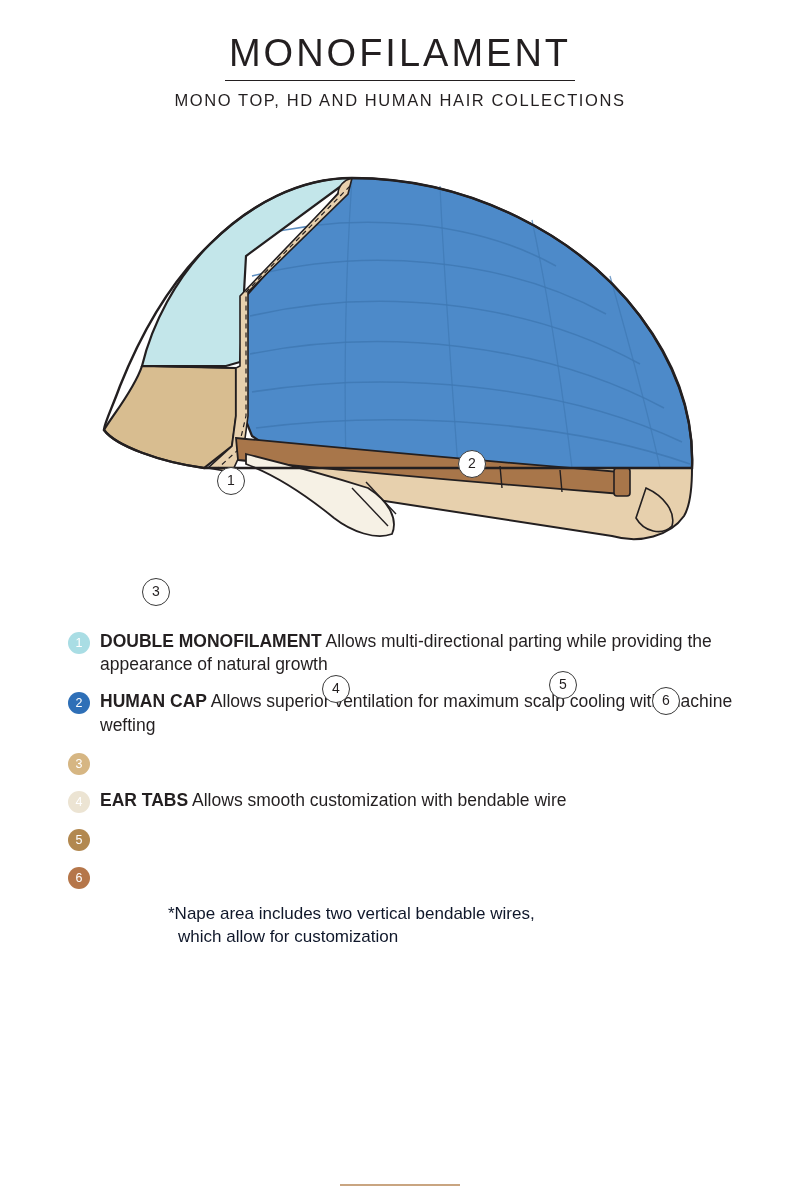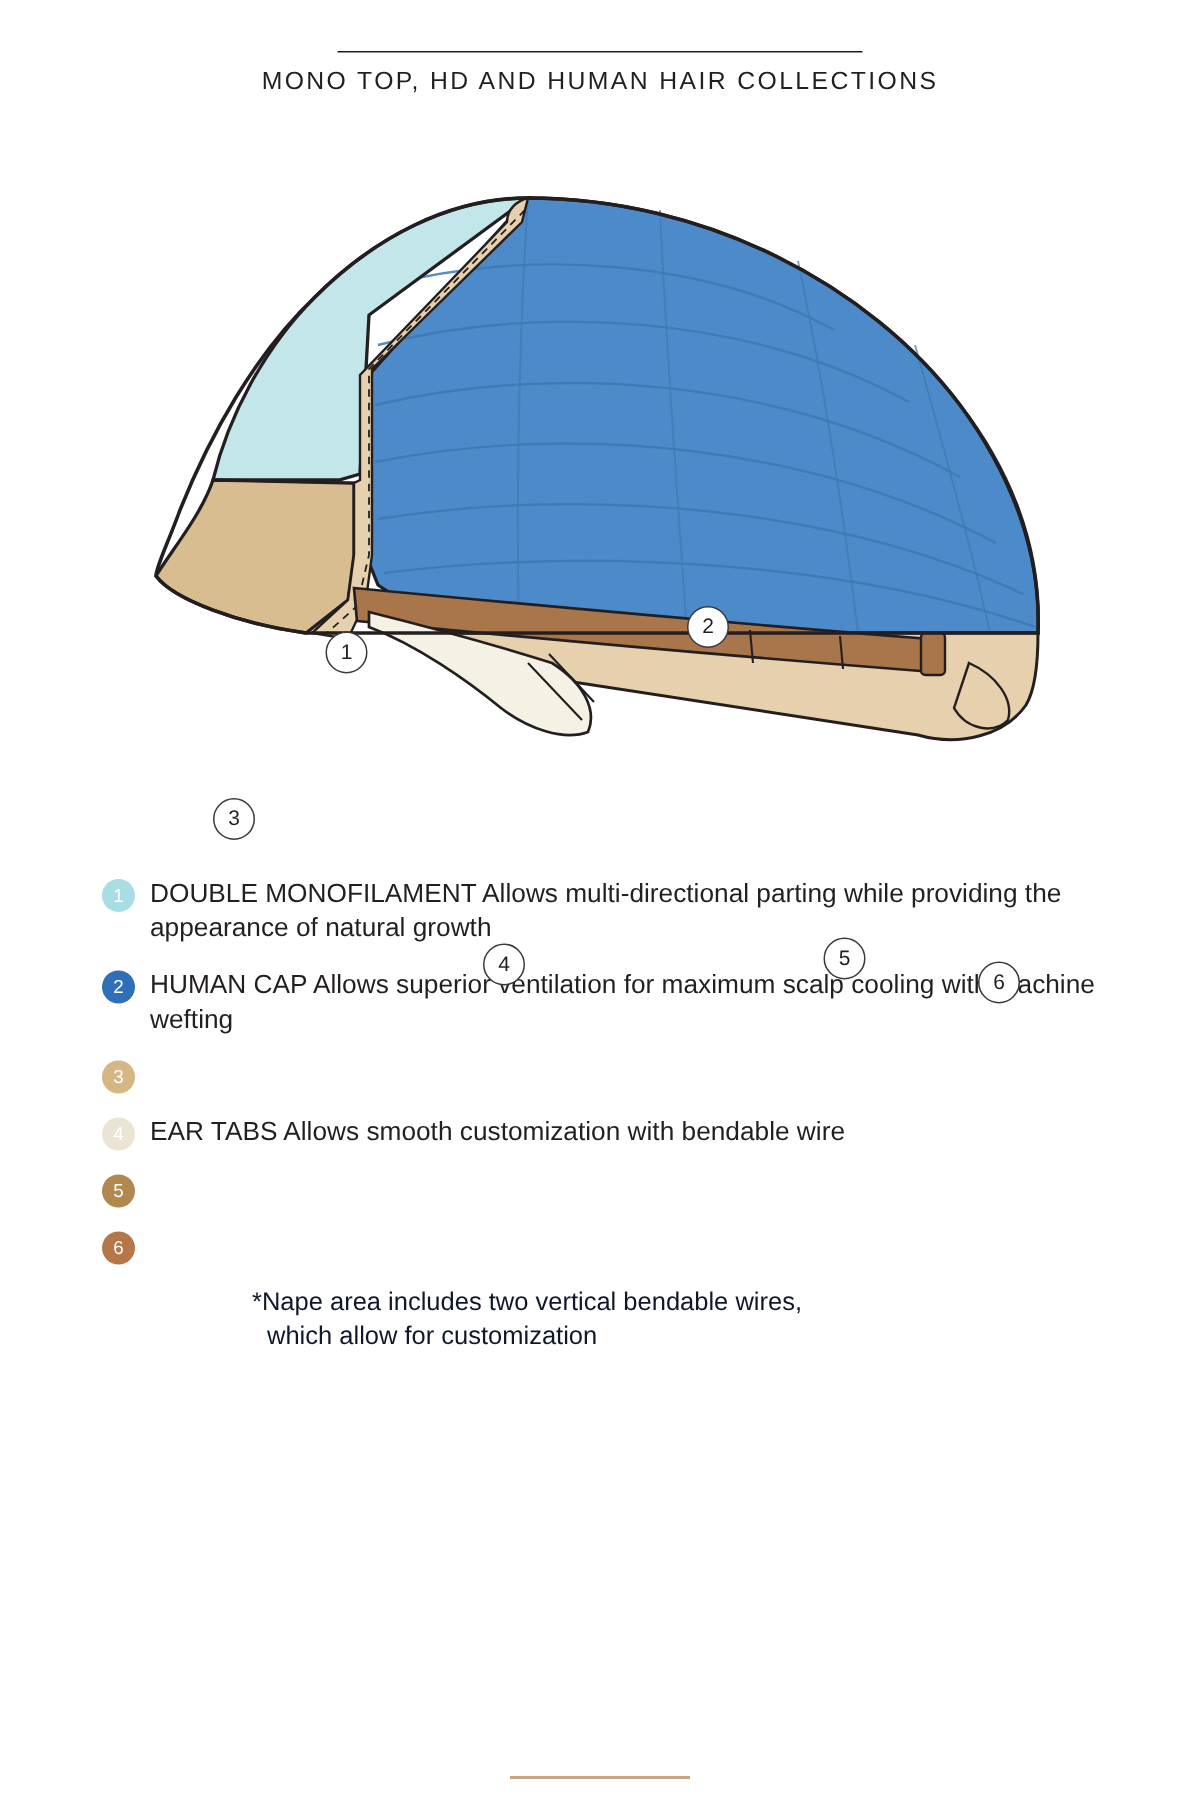--- a/index.html
+++ b/index.html
@@ -92,21 +92,21 @@
     margin-top: 2px;
     font-family: "Liberation Sans", sans-serif;
   }
   .legend-text {
     font-size: 17.5px;
     line-height: 1.33;
     color: #231f20;
     max-width: 660px;
   }
   .legend-term {
-    font-weight: normal;
+    font-weight: bold;
     margin-top: 20px;
   }
   .footnote {
     margin: 14px 0 0 100px;
     font-size: 17px;
     line-height: 1.35;
     color: #0f172a;
   }
   .footnote .fn2 {
     display: block;
@@ -121,20 +121,21 @@
     bottom: 14px;
     width: 120px;
     height: 2px;
     background: #c9a581;
   }
 </style>
 </head>
 <body>
 
 <div class="header">
+  <div class="title">MONOFILAMENT</div>
   <div class="title-rule"></div>
   <div class="subtitle">MONO TOP, HD AND HUMAN HAIR COLLECTIONS</div>
 </div>
 
 <div class="diagram-wrap">
 
   <svg width="800" height="500" viewBox="0 0 800 500">
 
     <path d="M352,62 C470,62 580,120 640,200 C678,252 694,304 692,352
              L300,352 L252,320 L244,300 L246,180 Z" fill="#4d8ac9" stroke="#231f20" stroke-width="2.2"></path>

